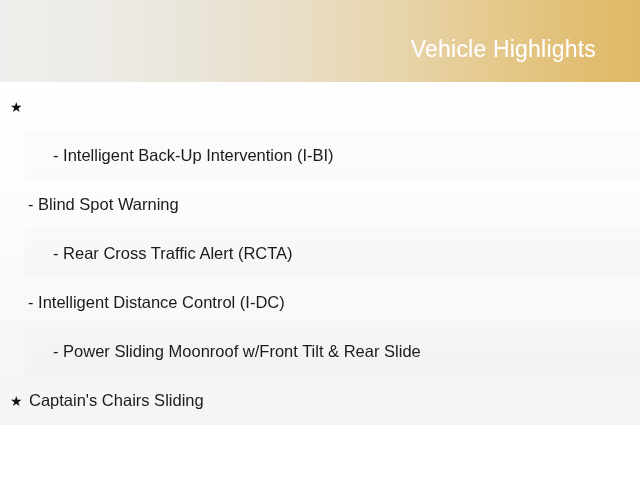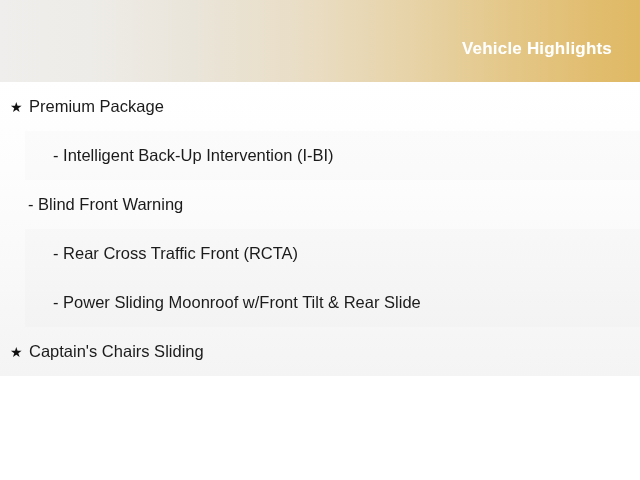--- a/index.html
+++ b/index.html
@@ -39,24 +39,24 @@
         #e7d3a8 64%,
         #e4c787 80%,
         #e1bd70 92%,
         #dfb964 100%);
     display: flex;
     align-items: center;
     justify-content: flex-end;
   }
   .banner-title {
     color: #ffffff;
-    font-size: 17px;
-    font-weight: bold;
+    font-size: 23px;
+    font-weight: normal;
     letter-spacing: 0.2px;
-    padding-right: 28px;
+    padding-right: 44px;
     padding-top: 16px;
     white-space: nowrap;
     text-shadow: 0 0 1px rgba(255,255,255,0.25);
   }
 
   
   .list {
     position: relative;
     width: 640px;
     background: linear-gradient(to bottom, #ffffff 0%, #fdfdfd 30%, #f8f8f8 70%, #f4f4f4 100%);
@@ -111,35 +111,37 @@
 <div id="app">
 
   <div class="banner">
     <div class="banner-title">Vehicle Highlights</div>
   </div>
 
   <div class="list">
 
     <div class="row package">
       <span class="star-icon">★</span>
-      <span class="row-label">Premium Package</span>
     </div>
 
     <div class="row sub stripe">
       <span class="row-label">- Intelligent Back-Up Intervention (I-BI)</span>
     </div>
 
     <div class="row sub">
-      <span class="row-label">- Blind Front Warning</span>
+      <span class="row-label">- Blind Spot Warning</span>
     </div>
 
     <div class="row sub stripe">
-      <span class="row-label">- Rear Cross Traffic Front (RCTA)</span>
+      <span class="row-label">- Rear Cross Traffic Alert (RCTA)</span>
     </div>
 
+    <div class="row sub">
+      <span class="row-label">- Intelligent Distance Control (I-DC)</span>
+    </div>
 
     <div class="row sub stripe">
       <span class="row-label">- Power Sliding Moonroof w/Front Tilt &amp; Rear Slide</span>
     </div>
 
     <div class="row package">
       <span class="star-icon">★</span>
       <span class="row-label">Captain's Chairs Sliding</span>
     </div>
 

